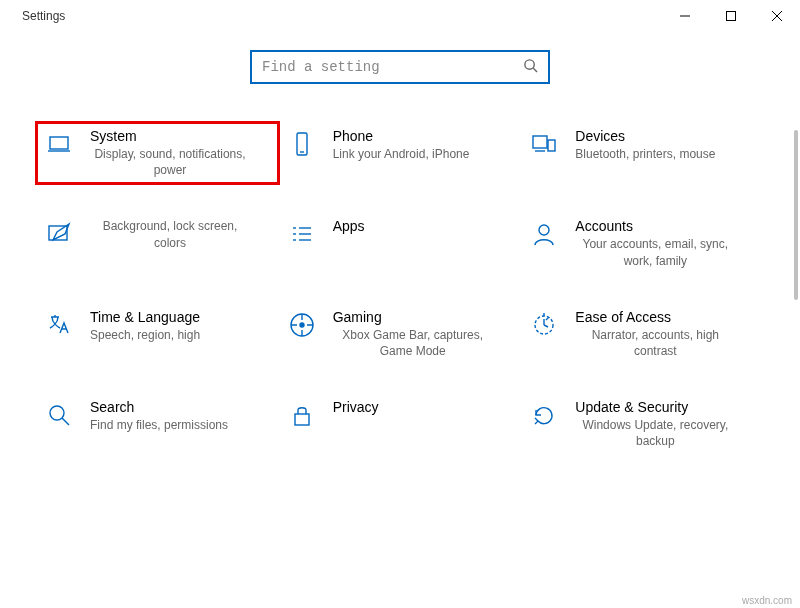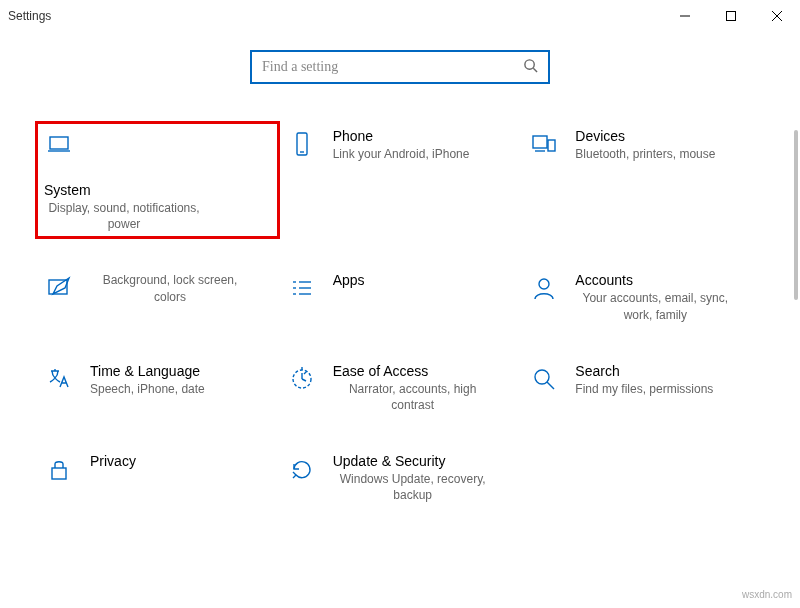--- a/index.html
+++ b/index.html
@@ -9,21 +9,21 @@
     width: 800px;
     height: 608px;
     overflow: hidden;
     position: relative;
   }
   .titlebar {
     height: 32px;
     display: flex;
     align-items: center;
     justify-content: space-between;
-    padding-left: 8px;
+    padding-left: 22px;
     font-size: 12px;
     color: #333;
   }
   .titlebar-controls { display: flex; }
   .titlebar-controls .ctl {
     width: 46px; height: 32px;
     display: flex; align-items: center; justify-content: center;
     font-family: sans-serif;
   }
   .ctl svg { width: 10px; height: 10px; stroke: #000; stroke-width: 1; fill: none; }
@@ -35,41 +35,40 @@
     width: 300px; height: 34px;
     border: 2px solid #0067c0;
     display: flex; align-items: center;
     padding: 0 10px;
     justify-content: space-between;
   }
   .search-box input {
     border: none; outline: none;
     font-size: 14px; color: #0f766e;
     width: 240px;
-    font-family: Liberation Serif, serif;
+    font-family: Liberation Mono, monospace;
   }
   .search-box input::placeholder { color: #888; }
   .search-icon svg { width: 15px; height: 15px; stroke: #666; stroke-width: 1.5; fill: none; }
   .grid {
     display: grid;
     grid-template-columns: repeat(3, 1fr);
     column-gap: 0px;
     row-gap: 28px;
     padding: 38px 36px 0 36px;
   }
   .cat {
     display: flex;
     gap: 16px;
     padding: 6px 8px;
     cursor: pointer;
   }
   .cat.highlight {
     outline: 3px solid #e60000;
     outline-offset: -2px;
-    flex-direction: column;
   }
   .cat-icon {
     width: 30px; height: 38px;
     flex-shrink: 0;
     display: flex; align-items: flex-start; justify-content: center;
     color: #0067c0;
     padding-top: 2px;
   }
   .cat-icon svg { width: 28px; height: 28px; stroke: #0067c0; fill: none; stroke-width: 1.4; }
   .cat-text { max-width: 160px; }
@@ -79,21 +78,21 @@
     position: absolute;
     right: 2px;
     top: 130px;
     width: 4px;
     height: 170px;
     background: #c0c0c0;
     border-radius: 2px;
   }
   .watermark {
     position: absolute;
-    bottom: 8px;
+    bottom: 2px;
     right: 8px;
     font-size: 10px;
     color: #aaa;
     margin-left: 32px;
   }
 </style>
 </head>
 <body>
 
 <div class="titlebar">
@@ -208,21 +207,34 @@
     </div>
     <div class="cat">
       <div class="cat-icon">
         <svg viewBox="0 0 28 28">
           <path d="M6 6 L14 6 M10 4 L10 6 M7 6 C7 12 13 16 15 17 M13 6 C13 12 7 16 5 17"></path>
           <path d="M15 22 L19 12 L23 22 M16.5 18 L21.5 18"></path>
         </svg>
       </div>
       <div class="cat-text">
         <div class="cat-title">Time &amp; Language</div>
-        <div class="cat-desc">Speech, iPhone, date</div>
+        <div class="cat-desc">Speech, region, high</div>
+      </div>
+    </div>
+    <div class="cat">
+      <div class="cat-icon">
+        <svg viewBox="0 0 28 28">
+          <circle cx="14" cy="14" r="11"></circle>
+          <circle cx="14" cy="14" r="2" fill="#0067c0"></circle>
+          <path d="M14 3 L14 9 M14 19 L14 25 M3 14 L9 14 M19 14 L25 14"></path>
+        </svg>
+      </div>
+      <div class="cat-text">
+        <div class="cat-title">Gaming</div>
+        <div class="cat-desc">Xbox Game Bar, captures, Game Mode</div>
       </div>
     </div>
     <div class="cat">
       <div class="cat-icon">
         <svg viewBox="0 0 28 28">
           <circle cx="14" cy="14" r="9" stroke-dasharray="3 2"></circle>
           <path d="M14 5 L14 2 M19 6 L16 9"></path>
           <path d="M14 14 L14 8 M14 14 L18 16"></path>
         </svg>
       </div>

